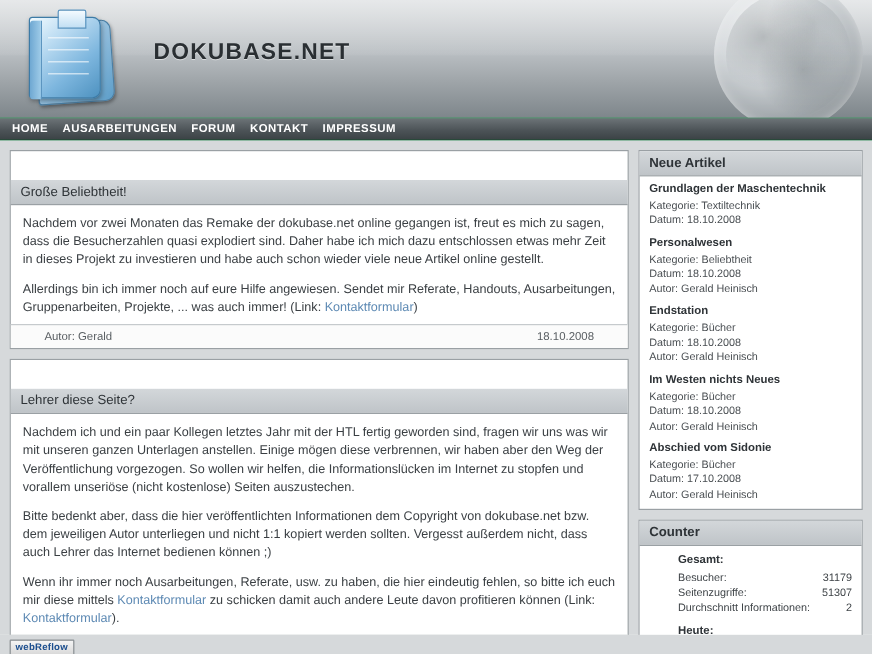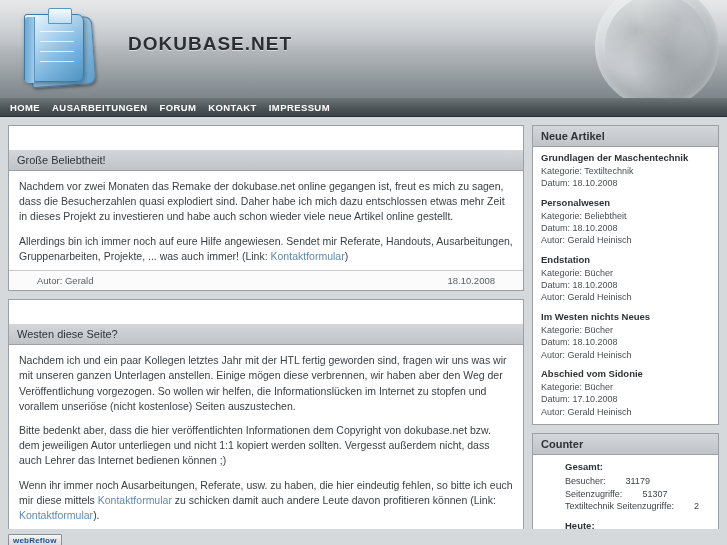--- a/index.html
+++ b/index.html
@@ -244,20 +244,21 @@
   }
   .counter-group:last-child { margin-bottom: 0; }
   .counter-title {
     font-weight: bold;
     color: #2e3337;
     font-size: 9.5px;
     margin-bottom: 2px;
   }
   .counter-row {
     display: flex;
+    justify-content: space-between;
     gap: 20px;
   }
   .counter-row .val {
     text-align: right;
   }
 
   
   .footer {
     position: relative;
     height: 35px;
@@ -325,21 +326,21 @@
             <span>Allerdings bin ich immer noch auf eure Hilfe angewiesen. Sendet mir Referate, Handouts, Ausarbeitungen, Gruppenarbeiten, Projekte, ... was auch immer! (Link: <a class="inline" href="#">Kontaktformular</a>)</span>
           </p>
         </div>
         <div class="panel-foot">
           <span>Autor: Gerald</span>
           <span>18.10.2008</span>
         </div>
       </div>
 
       <div class="panel">
-        <div class="panel-head">Westen diese Seite?</div>
+        <div class="panel-head">Lehrer diese Seite?</div>
         <div class="panel-body">
           <p>Nachdem ich und ein paar Kollegen letztes Jahr mit der HTL fertig geworden sind, fragen wir uns was wir mit unseren ganzen Unterlagen anstellen. Einige mögen diese verbrennen, wir haben aber den Weg der Veröffentlichung vorgezogen. So wollen wir helfen, die Informationslücken im Internet zu stopfen und vorallem unseriöse (nicht kostenlose) Seiten auszustechen.</p>
           <p>Bitte bedenkt aber, dass die hier veröffentlichten Informationen dem Copyright von dokubase.net bzw. dem jeweiligen Autor unterliegen und nicht 1:1 kopiert werden sollten. Vergesst außerdem nicht, dass auch Lehrer das Internet bedienen können ;)</p>
           <p>Wenn ihr immer noch Ausarbeitungen, Referate, usw. zu haben, die hier eindeutig fehlen, so bitte ich euch mir diese mittels <a class="inline" href="#">Kontaktformular</a> zu schicken damit auch andere Leute davon profitieren können (Link: <a class="inline" href="#">Kontaktformular</a>).</p>
         </div>
         <div class="panel-foot">
           <span>Autor: Gerald</span>
           <span>05.08.2008</span>
         </div>
       </div>
@@ -397,21 +398,21 @@
             <div class="counter-title">Gesamt:</div>
             <div class="counter-row">
               <span>Besucher:</span>
               <span class="val">31179</span>
             </div>
             <div class="counter-row">
               <span>Seitenzugriffe:</span>
               <span class="val">51307</span>
             </div>
             <div class="counter-row">
-              <span>Textiltechnik Seitenzugriffe:</span>
+              <span>Durchschnitt Informationen:</span>
               <span class="val">2</span>
             </div>
           </div>
 
           <div class="counter-group">
             <div class="counter-title">Heute:</div>
 
           </div>
 
         </div>

